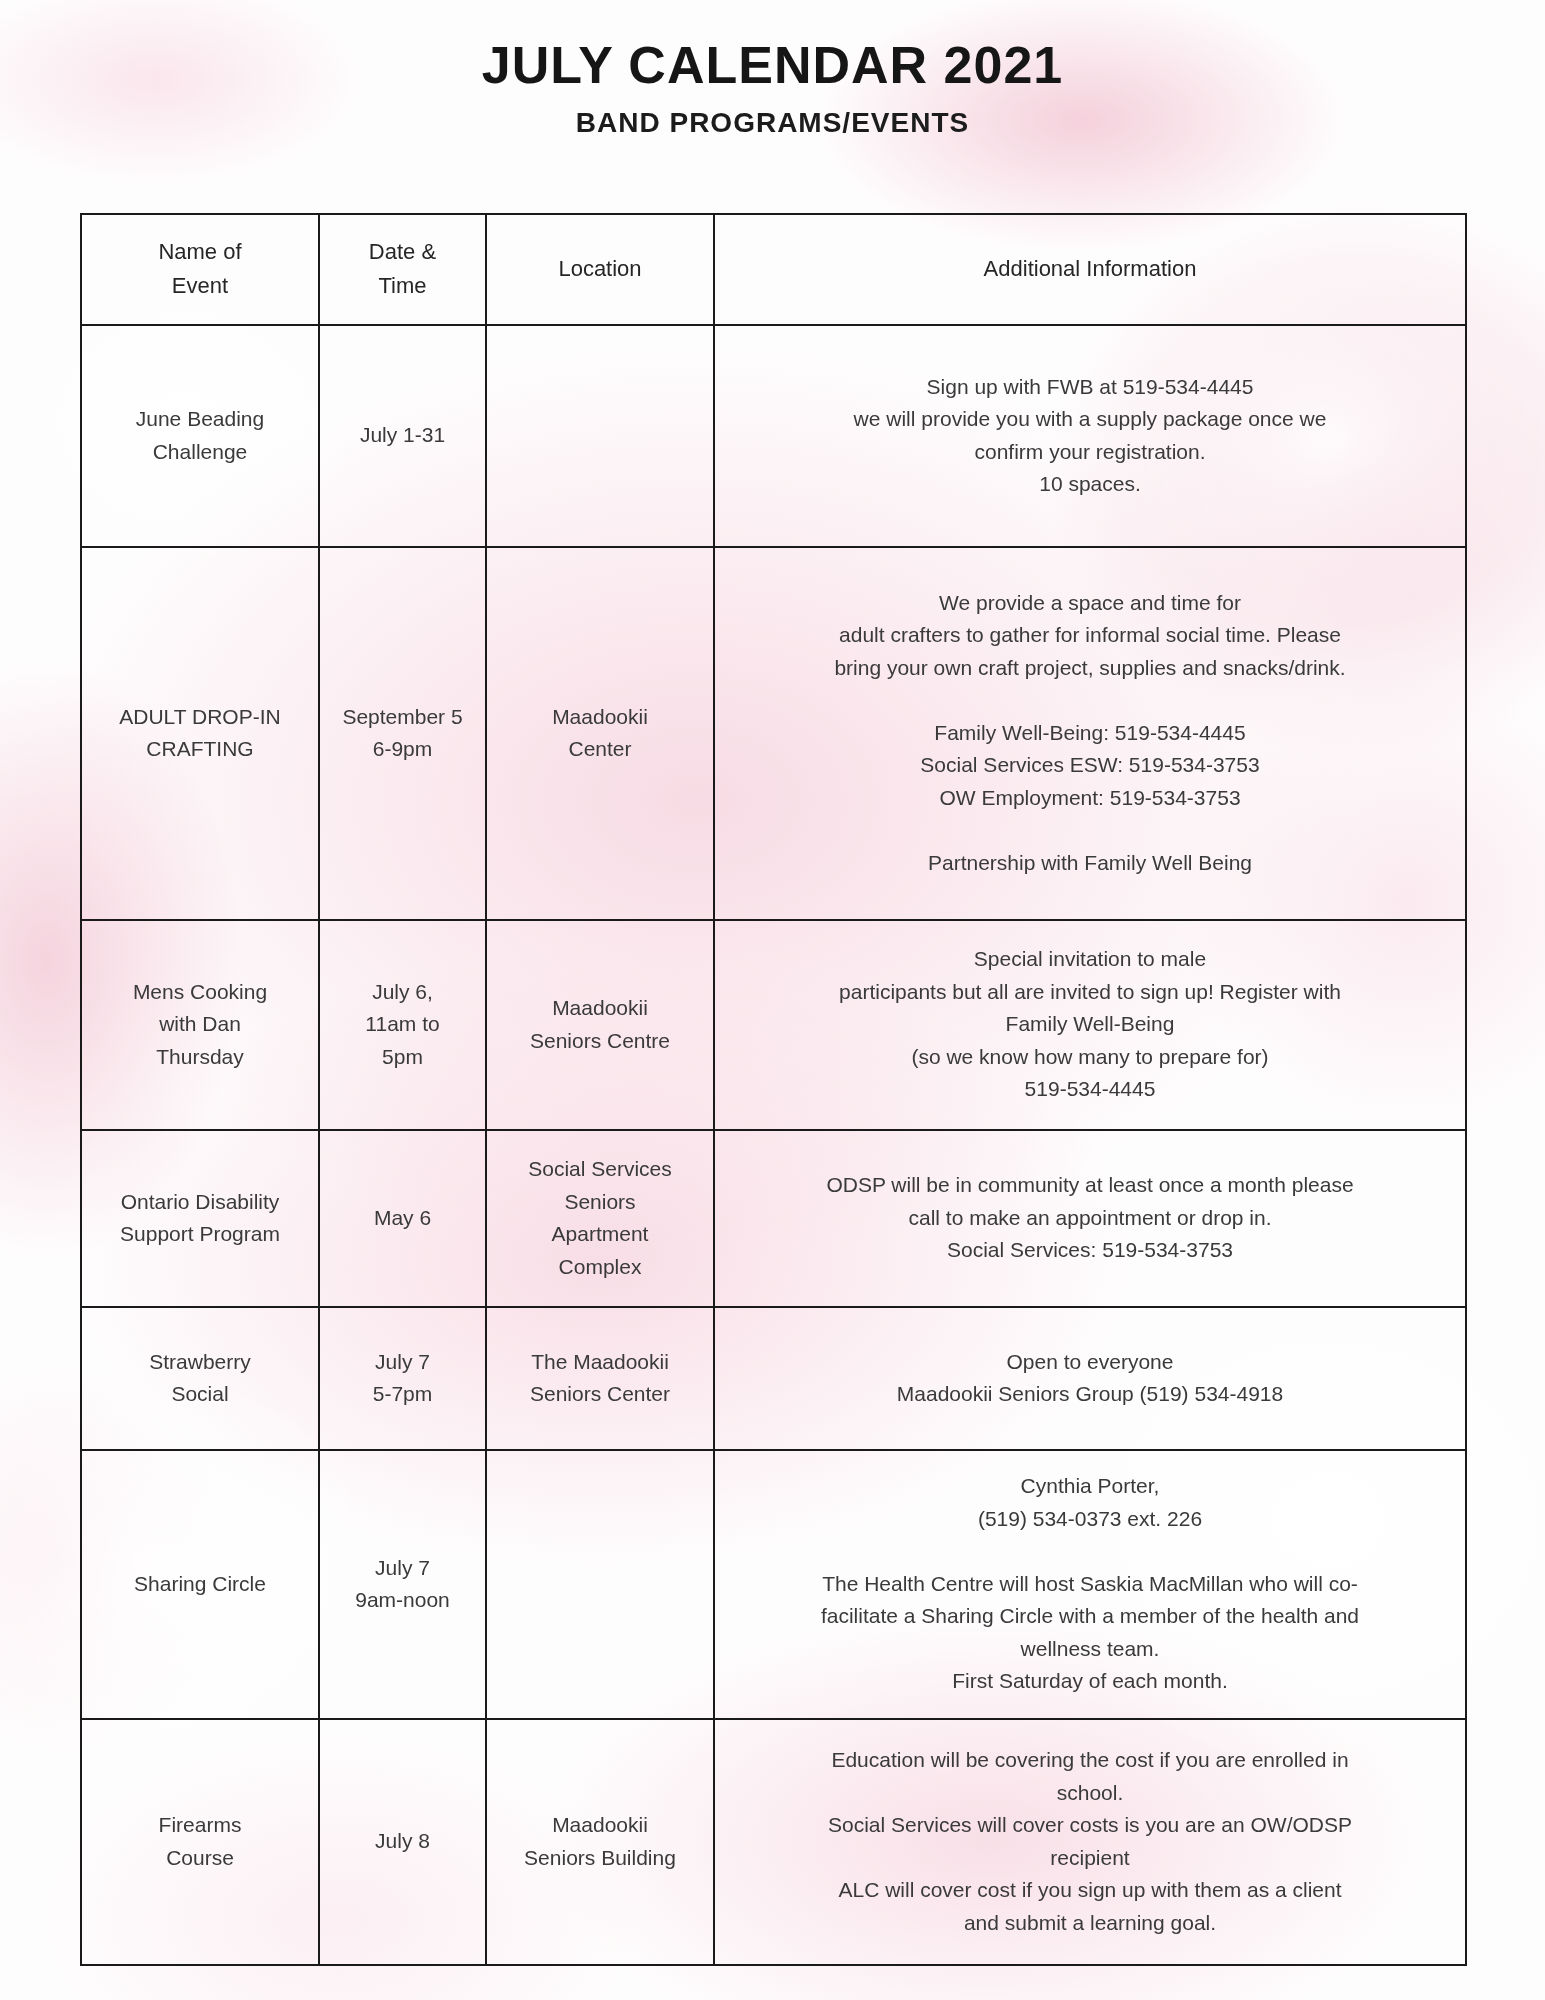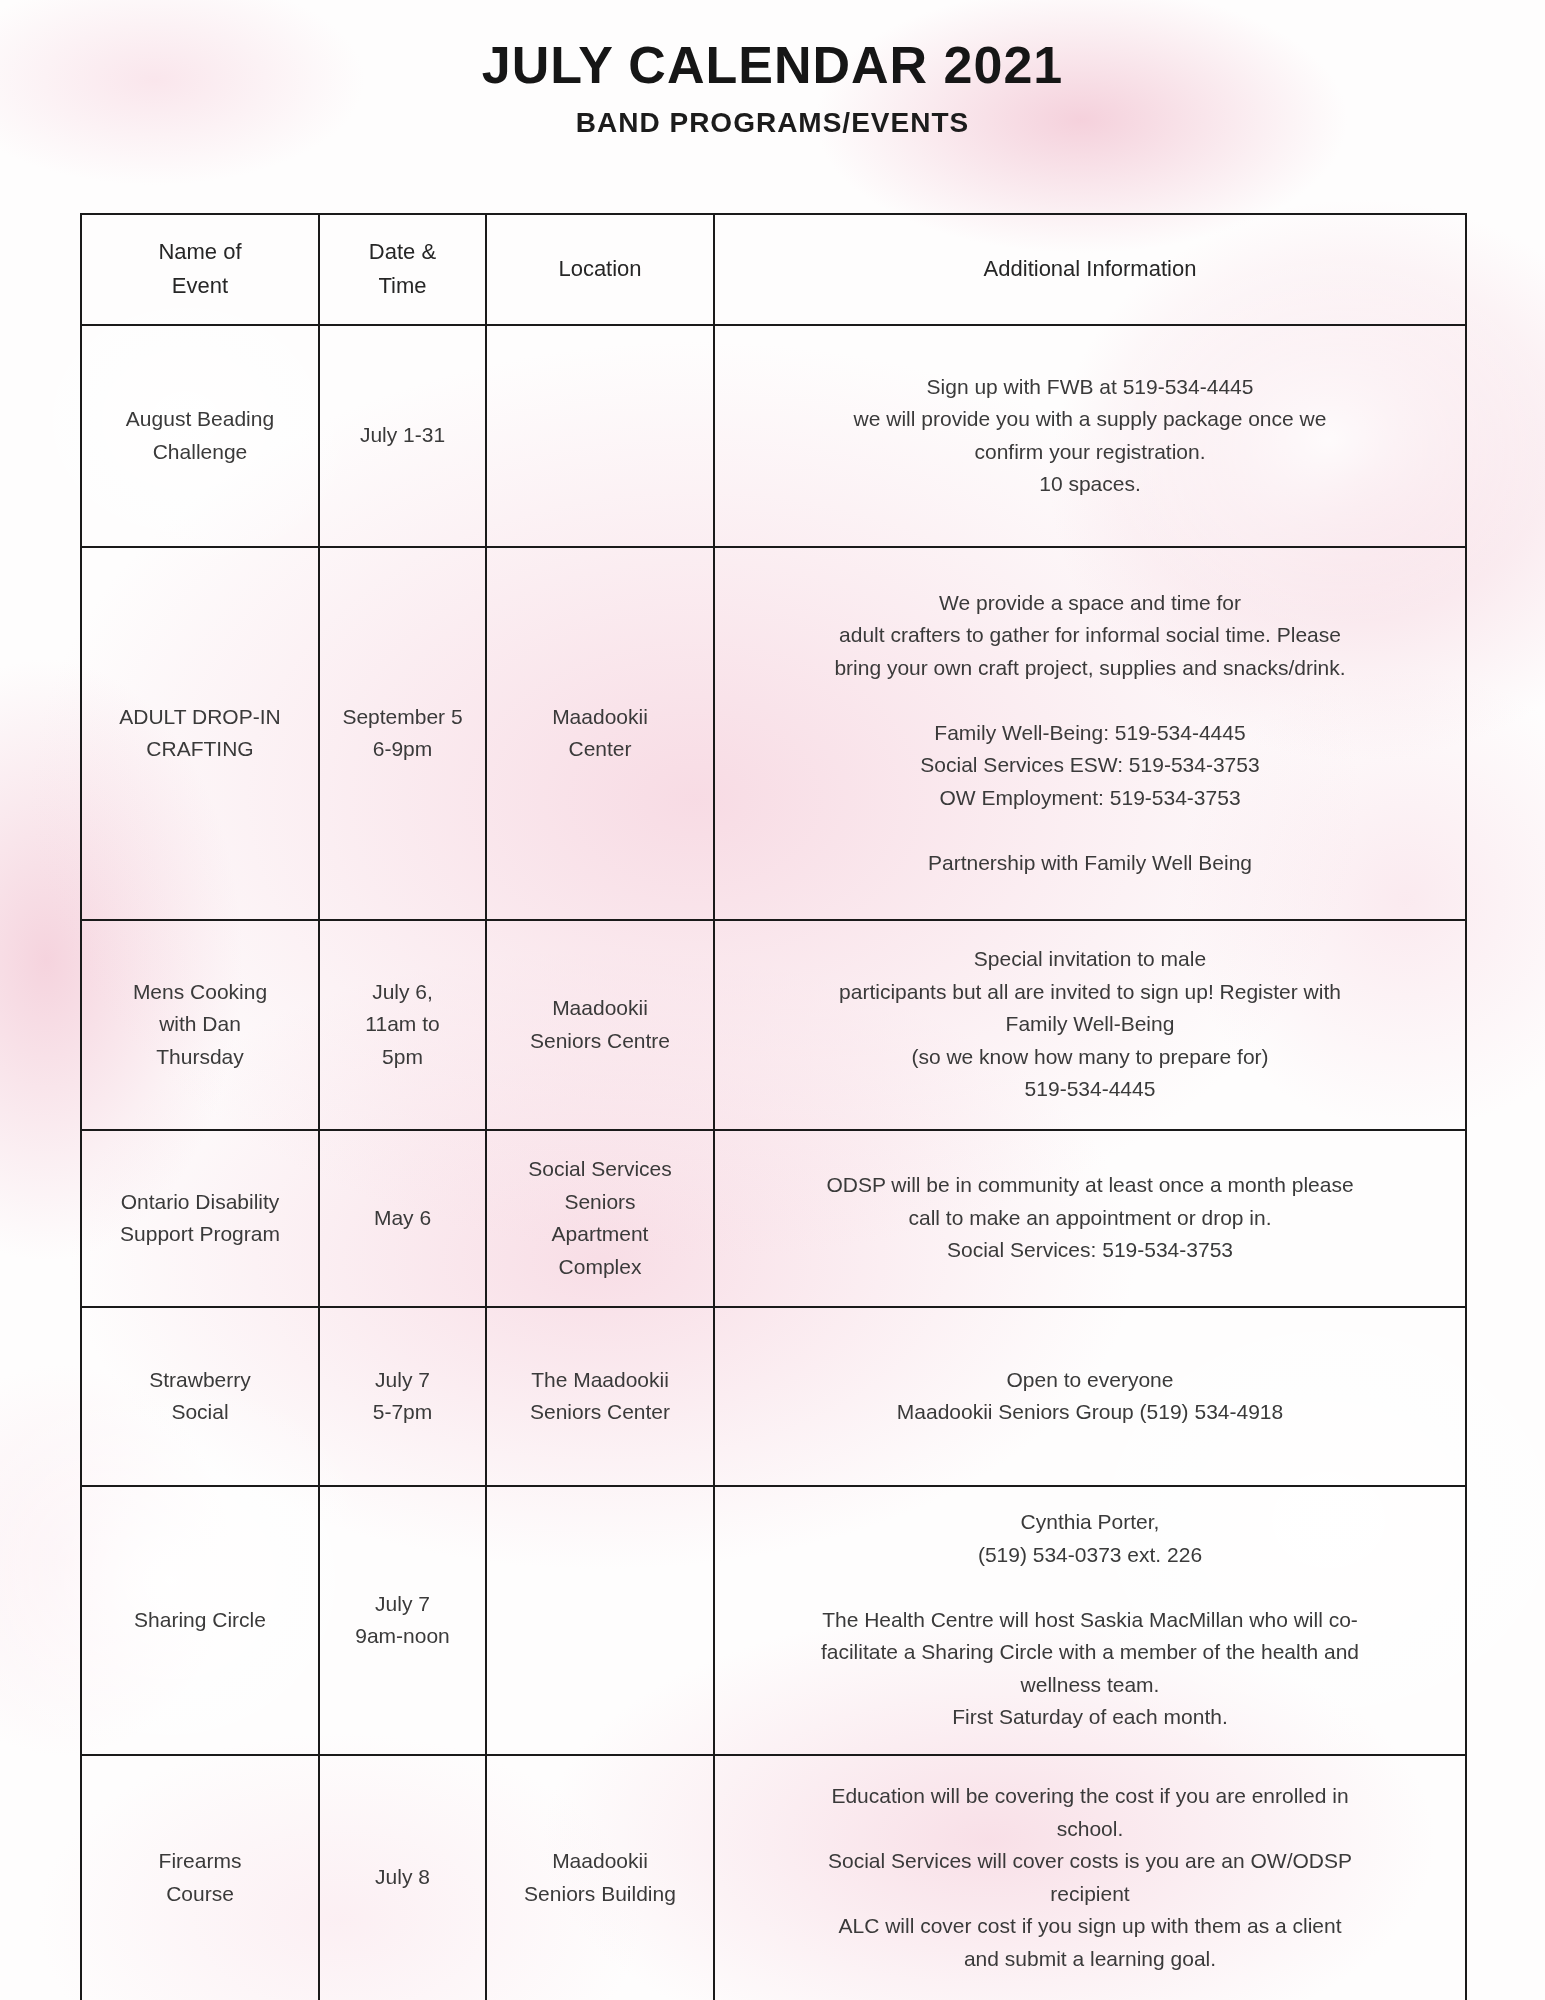--- a/index.html
+++ b/index.html
@@ -73,21 +73,21 @@
   }
   col.c-name { width: 238px; }
   col.c-date { width: 167px; }
   col.c-loc  { width: 228px; }
   col.c-info { width: 752px; }
   tr.hr  { height: 111px; }
   tr.r0  { height: 222px; }
   tr.r1  { height: 373px; }
   tr.r2  { height: 210px; }
   tr.r3  { height: 177px; }
-  tr.r4  { height: 179px; }
+  tr.r4  { height: 143px; }
   tr.r5  { height: 269px; }
   tr.r6  { height: 246px; }
 </style>
 </head>
 <body>
 
 <div class="page">
   <h1 class="title">JULY CALENDAR 2021</h1>
   <h2 class="subtitle">BAND PROGRAMS/EVENTS</h2>
 
@@ -103,21 +103,21 @@
         <th>Name of
 Event</th>
         <th>Date &amp;
 Time</th>
         <th>Location</th>
         <th>Additional Information</th>
       </tr>
     </thead>
     <tbody>
       <tr class="r0">
-        <td>August Beading
+        <td>June Beading
 Challenge</td>
         <td>July 1-31</td>
         <td></td>
         <td>Sign up with FWB at 519-534-4445
 we will provide you with a supply package once we
 confirm your registration.
 10 spaces.</td>
       </tr>
       <tr class="r1">
         <td>ADULT DROP-IN

